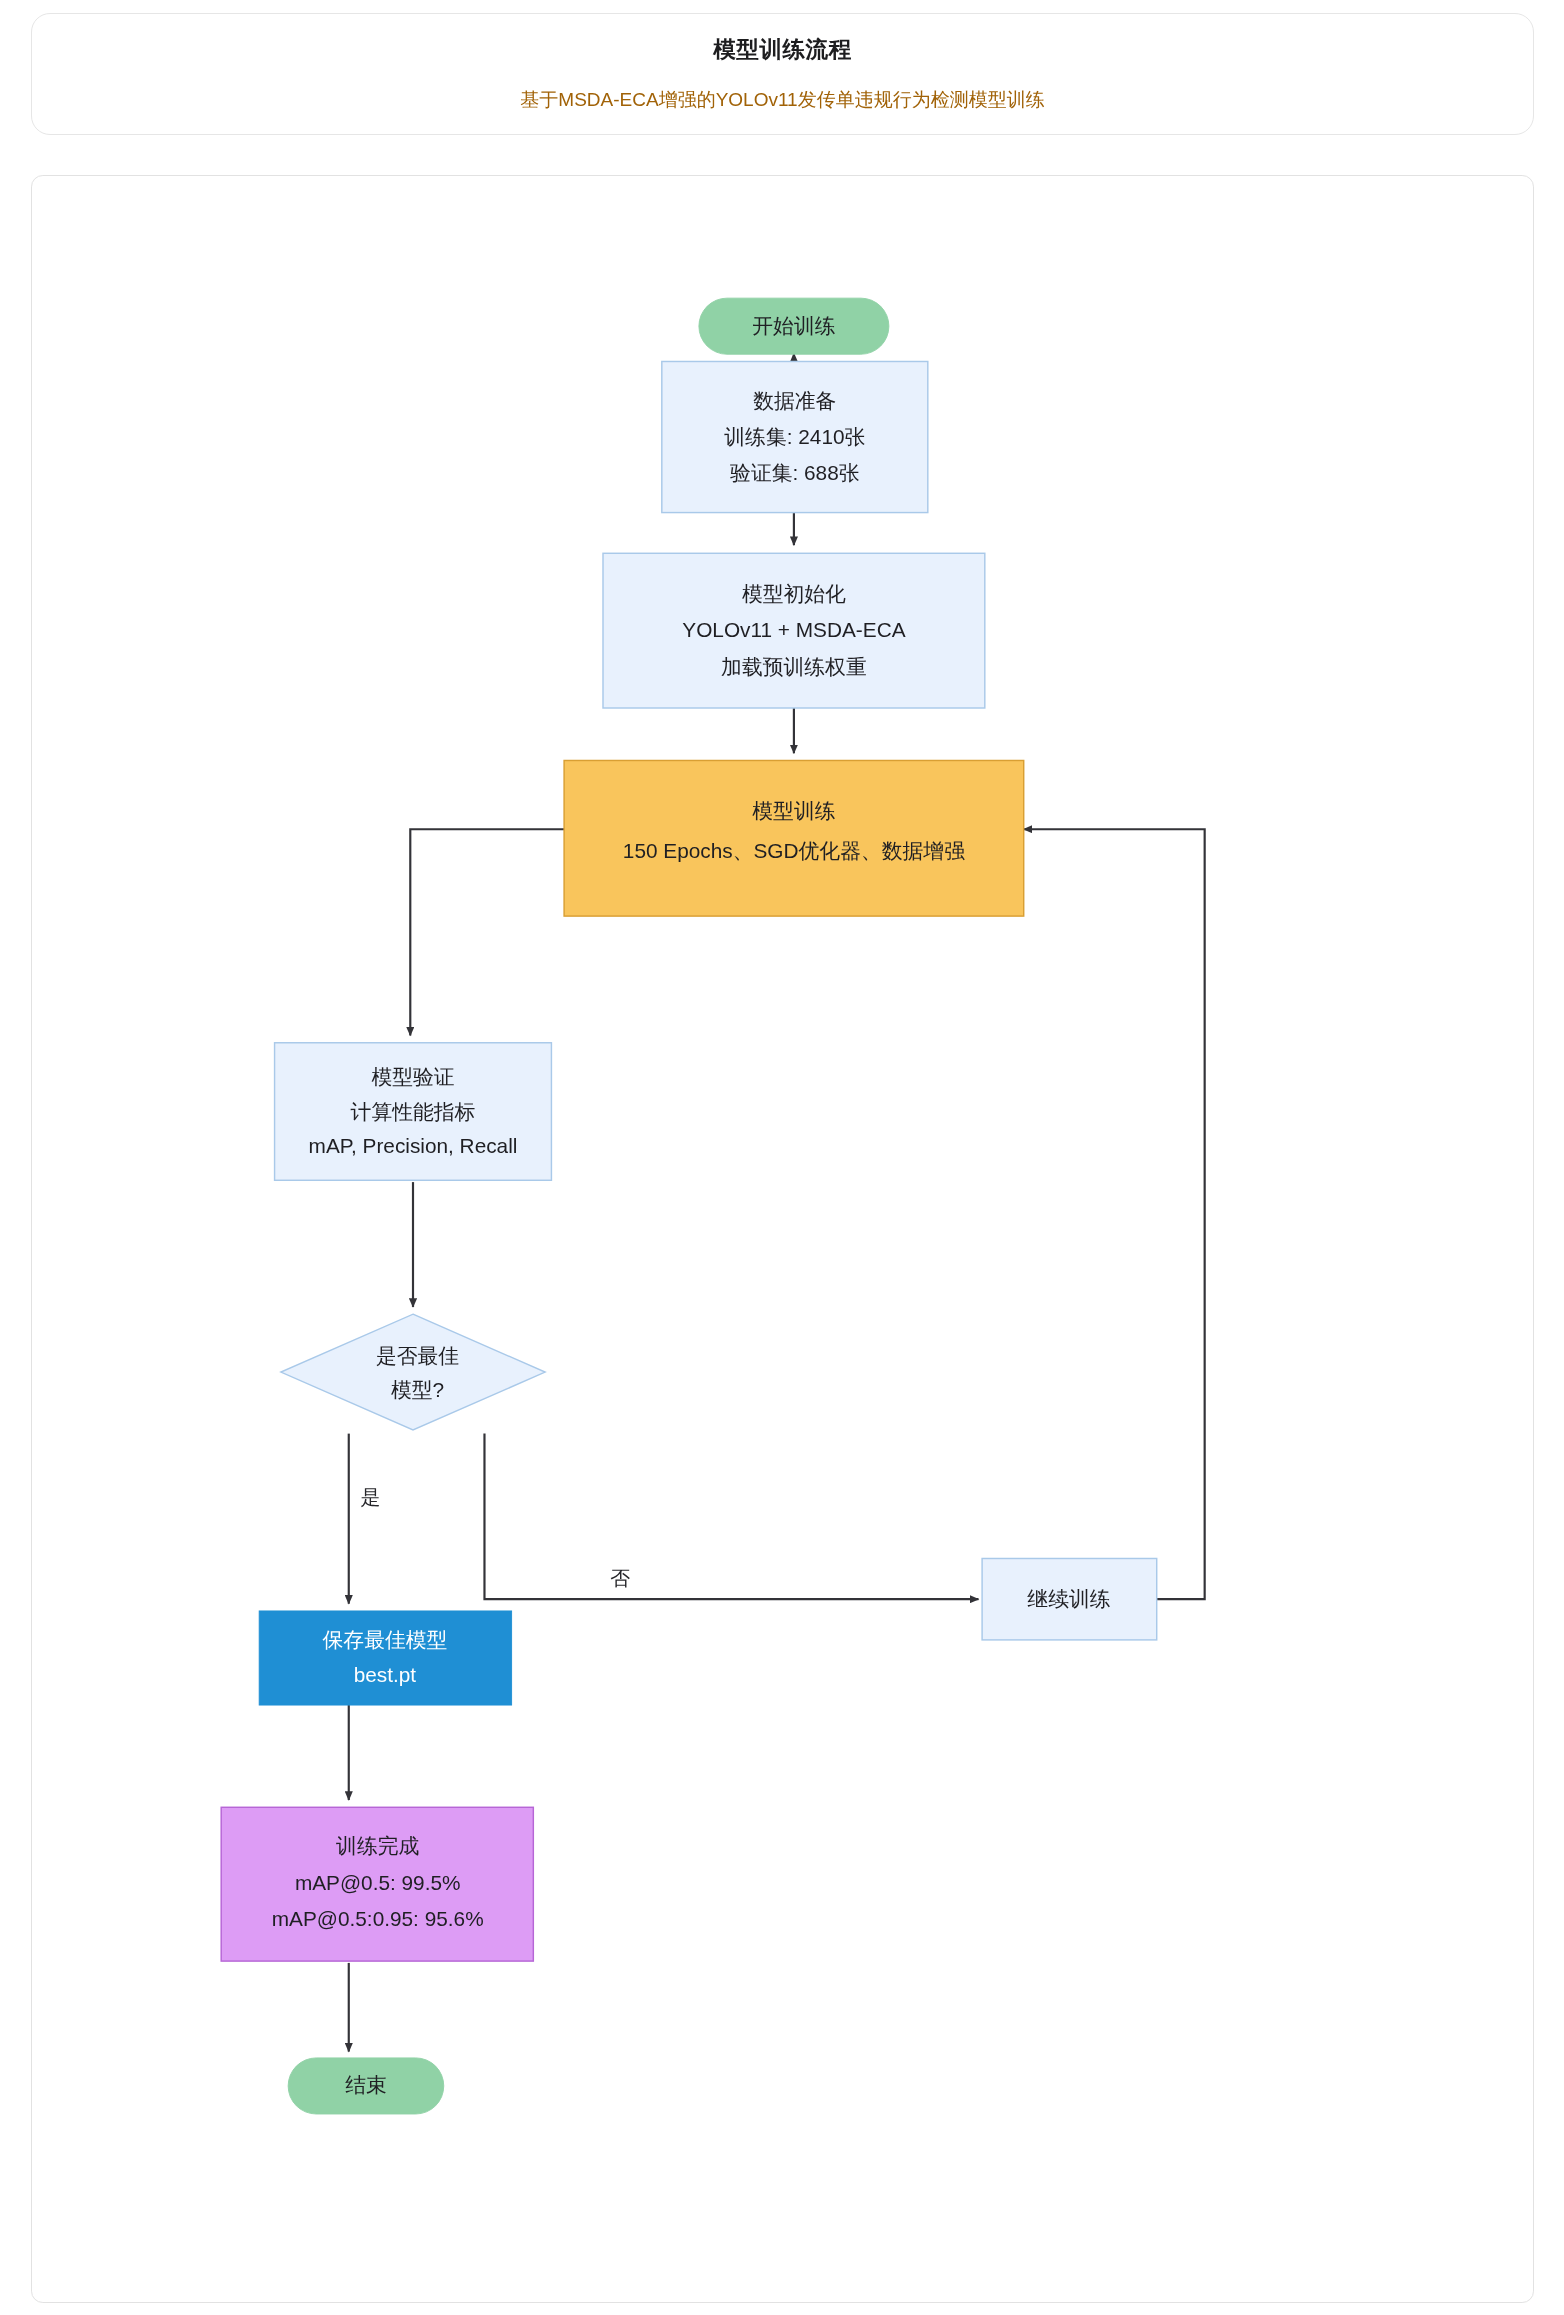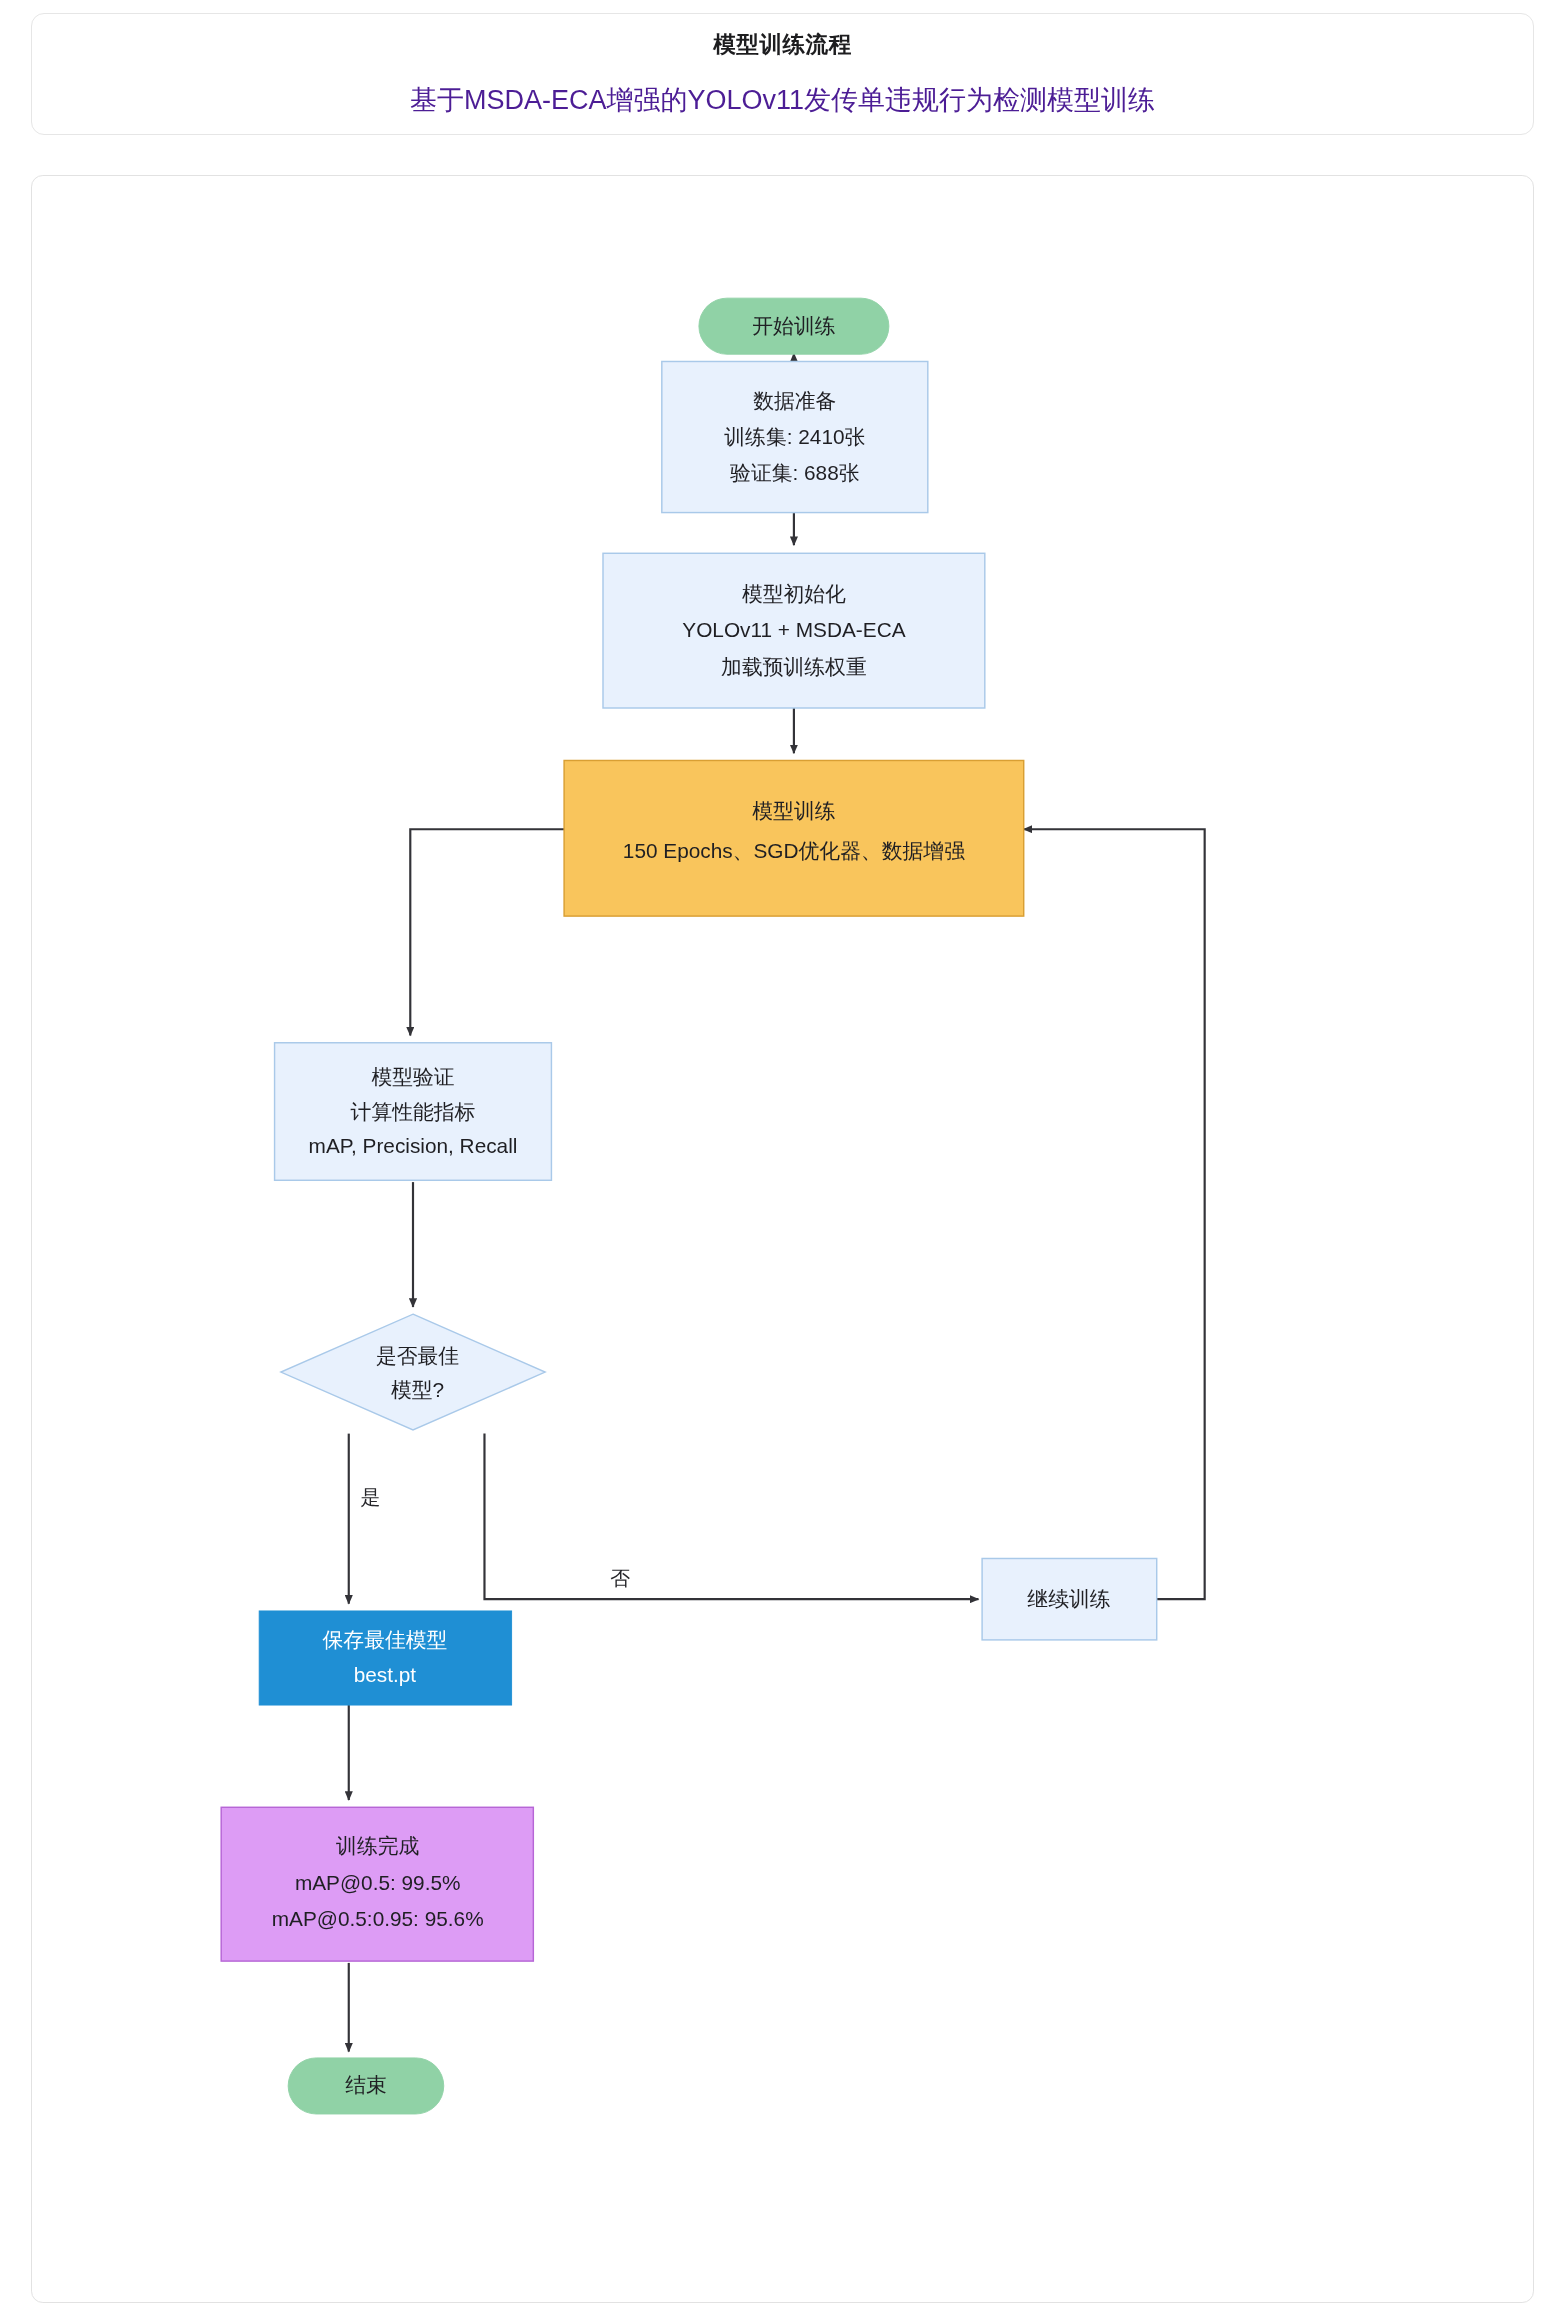--- a/index.html
+++ b/index.html
@@ -22,38 +22,38 @@
   }
   
   .header-card {
     position: absolute;
     left: 31px;
     top: 12.7px;
     width: 1503px;
     height: 122px;
     box-sizing: border-box;
     border: 0.9px solid #e6e6e6;
-    border-radius: 13px;
+    border-radius: 19px;
     background: #ffffff;
     display: flex;
     flex-direction: column;
     align-items: center;
     justify-content: center;
   }
   .header-title {
     font-size: 22.6px;
     font-weight: bold;
     color: #1d1d1f;
     letter-spacing: 0.5px;
     line-height: 1.2;
   }
   .header-subtitle {
-    font-size: 27px;
+    font-size: 19px;
     font-weight: normal;
-    color: #4c1d95;
+    color: #a16207;
     margin-top: 26px;
     line-height: 1.2;
   }
   
   .diagram-card {
     position: absolute;
     left: 31px;
     top: 175px;
     width: 1503px;
     height: 2128px;

